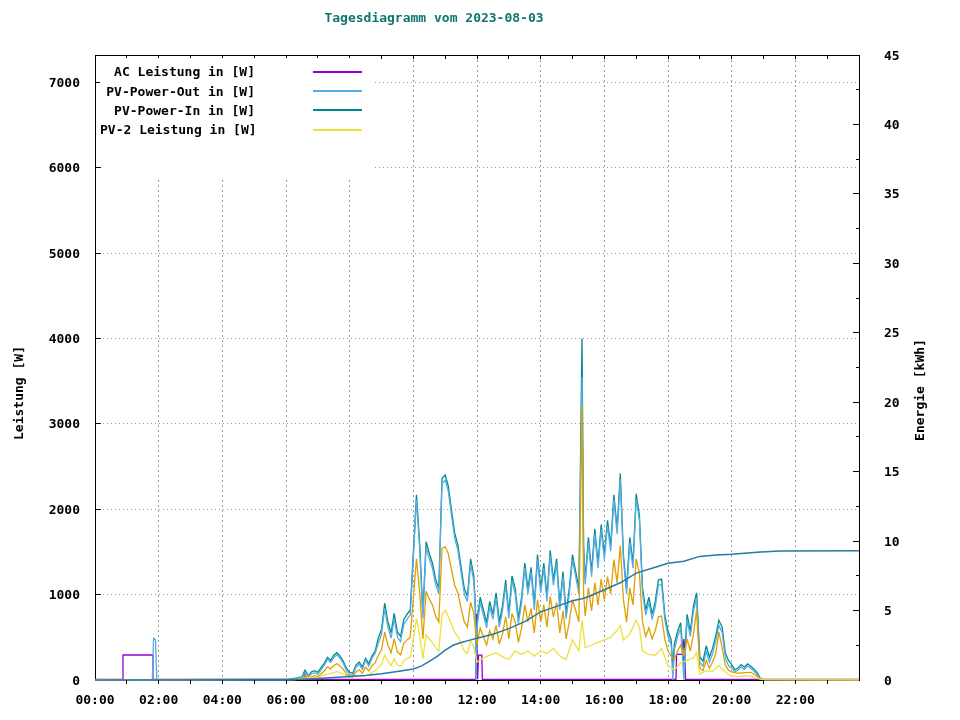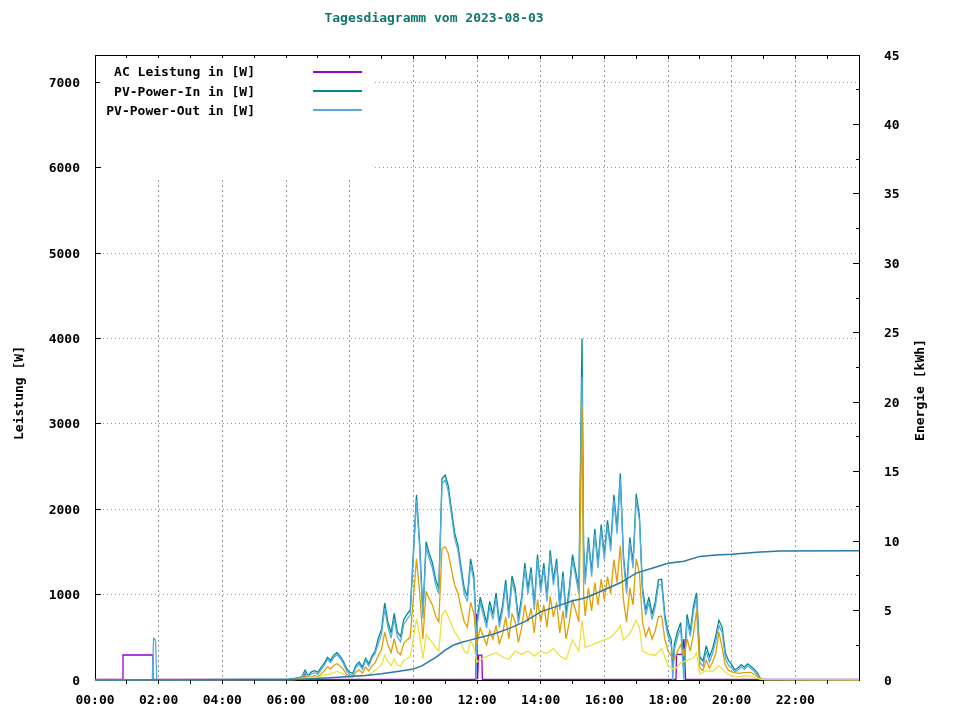--- a/index.html
+++ b/index.html
@@ -154,21 +154,25 @@
     </svg>
   <div class="chart-title">Tagesdiagramm vom 2023-08-03</div>
   <div class="ylabel left">Leistung [W]</div>
   <div class="ylabel right">Energie [kWh]</div>
   <div id="legend">
       <div class="lg-row">
         <span class="lg-label">AC Leistung in [W]</span>
         <span class="lg-line" style="background: rgb(148, 0, 211);"></span>
       </div>
       <div class="lg-row">
+        <span class="lg-label">PV-Power-Out in [W]</span>
+        <span class="lg-line" style="background: rgb(86, 172, 228);"></span>
+      </div>
+      <div class="lg-row">
         <span class="lg-label">PV-Power-In in [W]</span>
         <span class="lg-line" style="background: rgb(0, 139, 139);"></span>
       </div>
       <div class="lg-row">
-        <span class="lg-label">PV-Power-Out in [W]</span>
-        <span class="lg-line" style="background: rgb(86, 172, 228);"></span>
+        <span class="lg-label">PV-2 Leistung in [W]</span>
+        <span class="lg-line" style="background: rgb(237, 225, 60);"></span>
       </div>
     </div>
 </div>
 
 </body></html>

